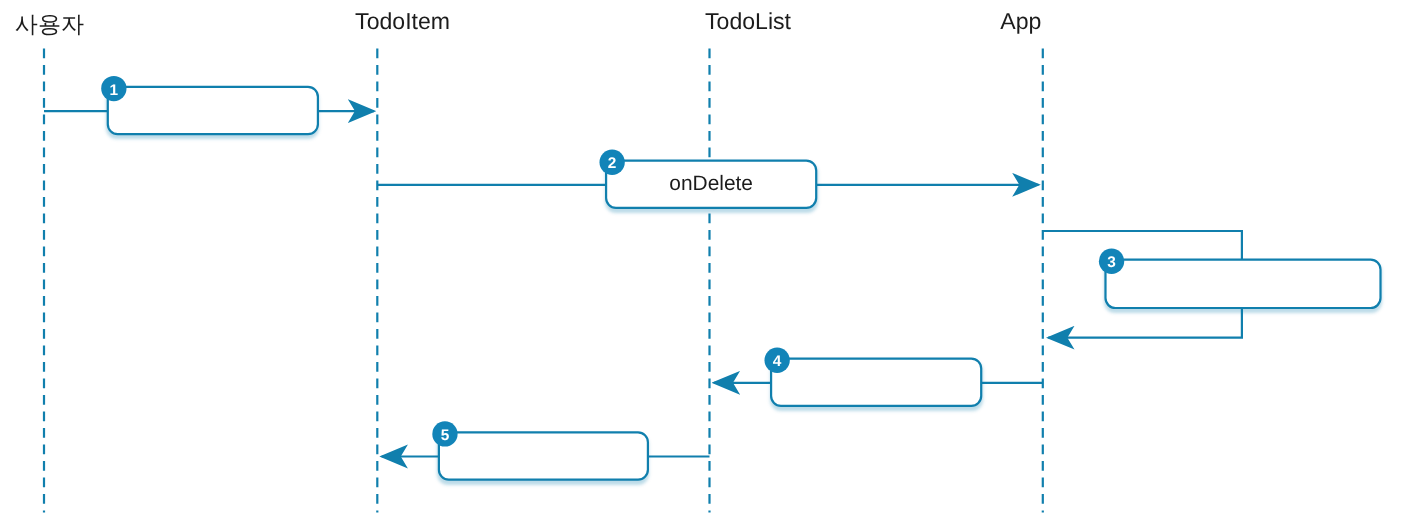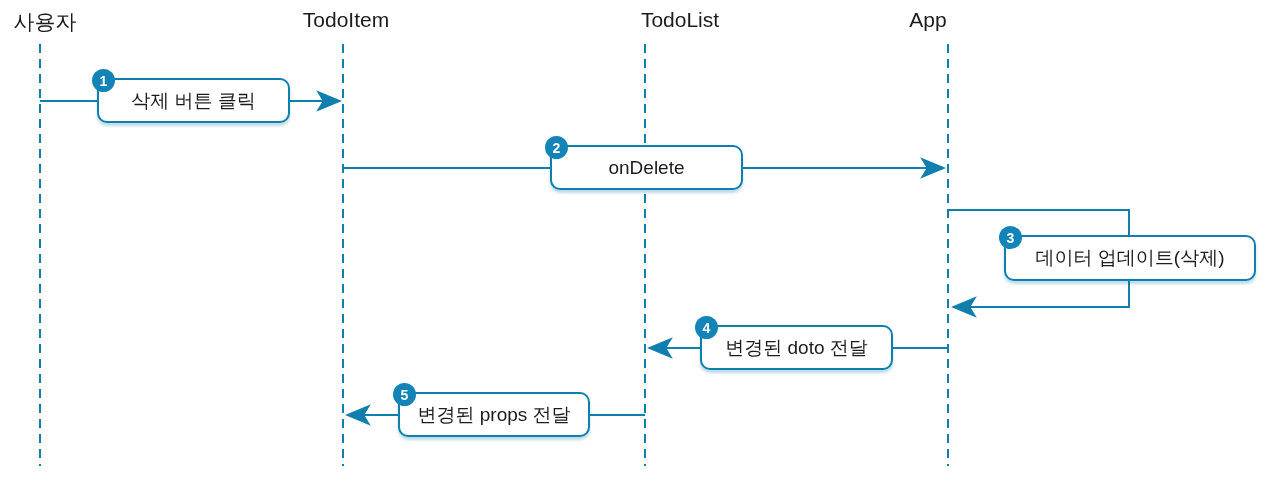--- a/index.html
+++ b/index.html
@@ -69,42 +69,38 @@
     <g>
       <line class="msg-line" x1="40" y1="101" x2="340" y2="101" marker-end="url(#arrow)"></line>
       <line class="msg-line" x1="343" y1="168" x2="944" y2="168" marker-end="url(#arrow)"></line>
       <path class="msg-line" d="M948,210 H1129 V307 H953" marker-end="url(#arrow)"></path>
       <line class="msg-line" x1="948" y1="348" x2="649" y2="348" marker-end="url(#arrow)"></line>
       <line class="msg-line" x1="645" y1="415" x2="347" y2="415" marker-end="url(#arrow)"></line>
     </g>
   </svg>
 
   <div class="actor" style="left:45px">사용자</div>
-  <div class="actor" style="left:346px">TodoItem</div>
+  <div class="actor" style="left:366px">TodoItem</div>
   <div class="actor" style="left:680px">TodoList</div>
   <div class="actor" style="left:928px">App</div>
 
   <div class="msg-box" style="left:97px;top:78px;width:193px;height:45px">
     <span class="badge">1</span>
-    <span>삭제 버튼 클릭</span>
   </div>
 
   <div class="msg-box" style="left:550px;top:145px;width:193px;height:45px">
     <span class="badge">2</span>
     <span>onDelete</span>
   </div>
 
   <div class="msg-box" style="left:1004px;top:235px;width:252px;height:46px">
     <span class="badge">3</span>
-    <span>데이터 업데이트(삭제)</span>
   </div>
 
   <div class="msg-box" style="left:700px;top:325px;width:193px;height:45px">
     <span class="badge">4</span>
-    <span>변경된 doto 전달</span>
   </div>
 
   <div class="msg-box" style="left:398px;top:392px;width:192px;height:45px">
     <span class="badge">5</span>
-    <span>변경된 props 전달</span>
   </div>
 
 </div>
 
 </body></html>

